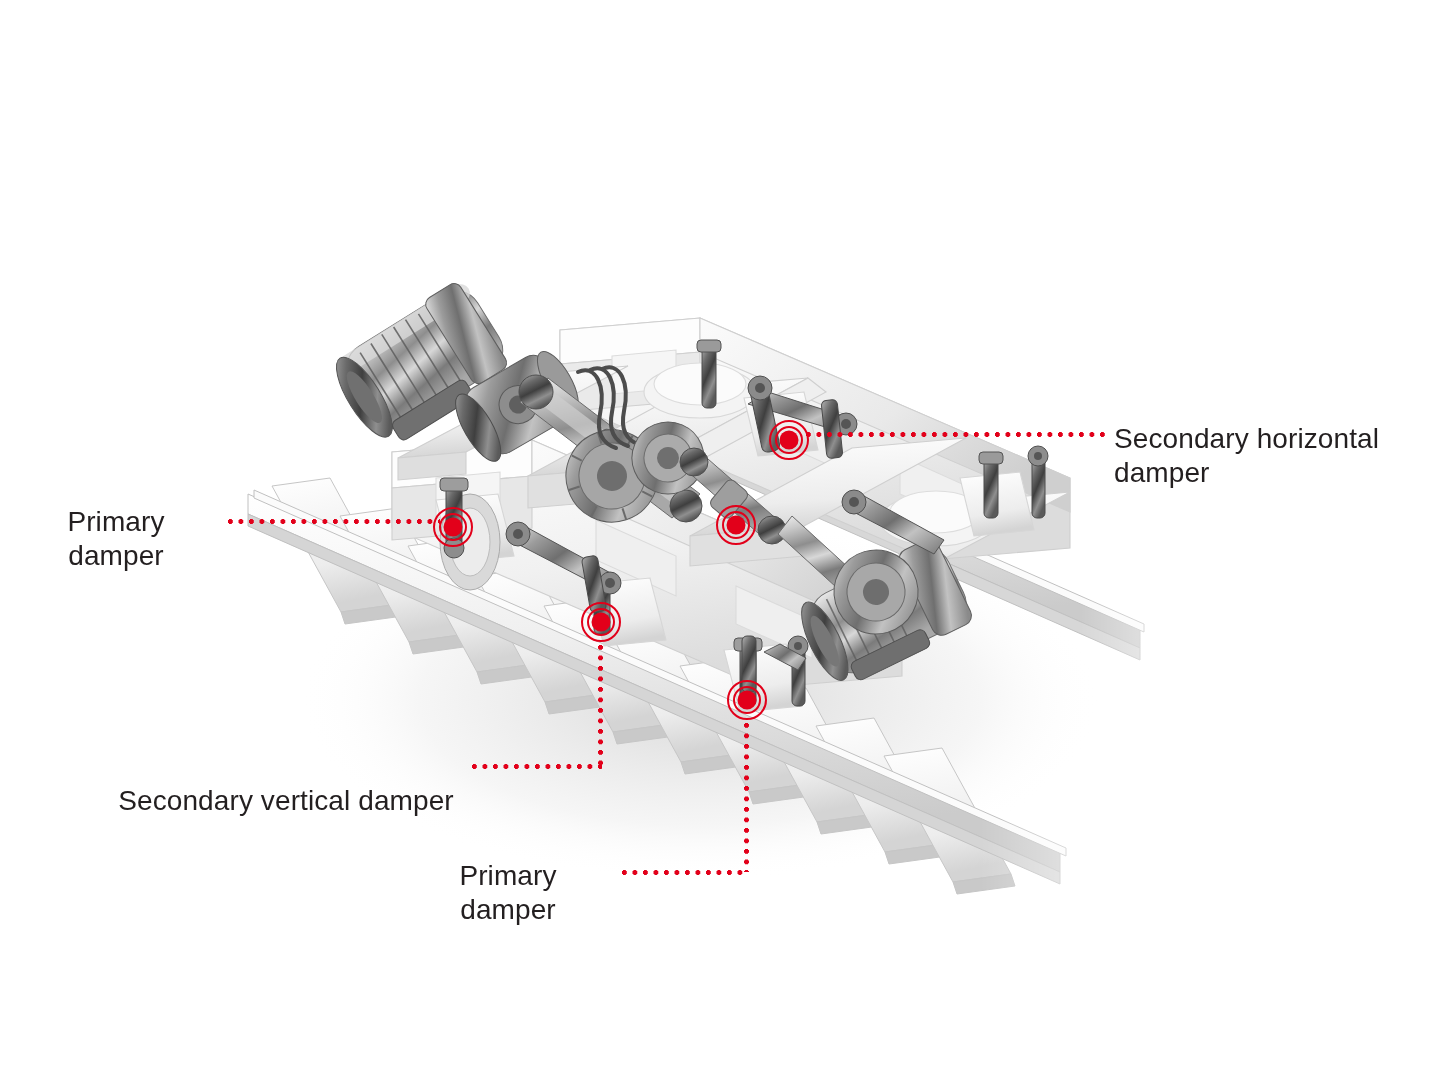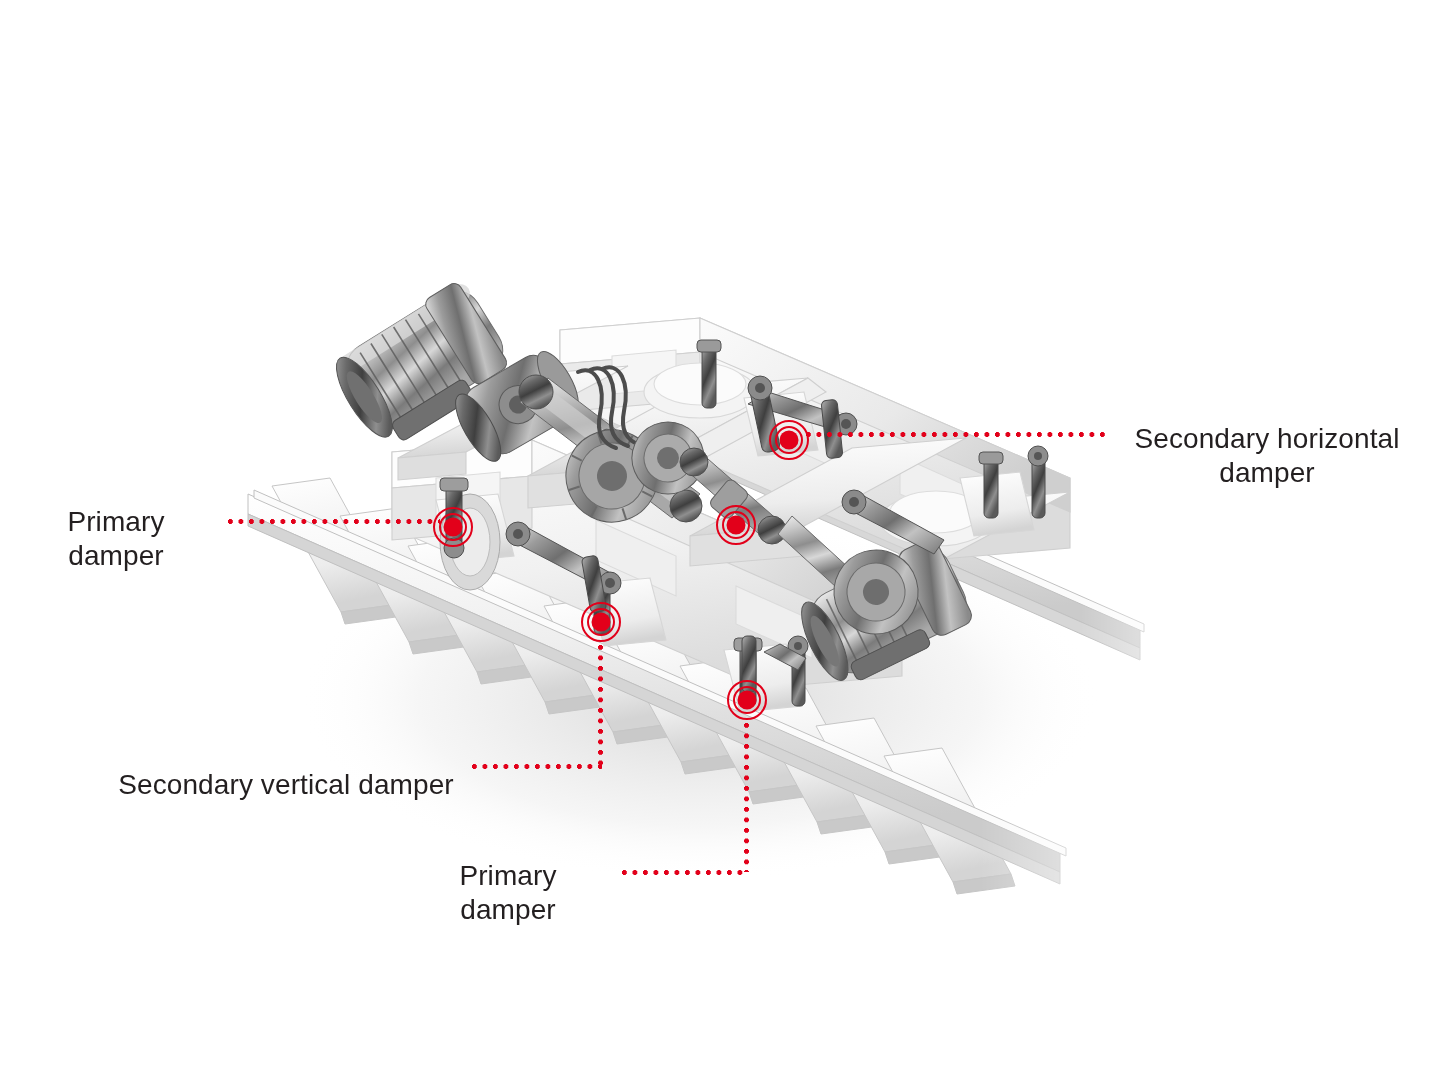--- a/index.html
+++ b/index.html
@@ -38,21 +38,21 @@
     font-size: 28px;
     line-height: 1.22;
     letter-spacing: 0.1px;
     white-space: pre-line;
     font-weight: 400;
   }
   .callout-label.align-right {
     text-align: center;
   }
   .callout-label.align-left {
-    text-align: center;
+    text-align: left;
   }
 
   
   .leader {
     position: absolute;
   }
   .leader.horiz {
     height: 5px;
     background-image: radial-gradient(circle at 2.5px 2.5px, #e2001a 2.4px, rgba(226,0,26,0) 2.6px);
     background-size: 10.5px 5px;
@@ -478,17 +478,17 @@
     <span class="ring-outer"></span>
     <span class="ring-inner"></span>
     <span class="dot"></span>
   </div>
 
   <div class="callout-label align-right" style="left:18px; top:505px; width:196px;">Primary damper</div>
 
   <div class="callout-label align-left" style="left:1114px; top:422px; width:306px;">Secondary horizontal
 damper</div>
 
-  <div class="callout-label align-right" style="left:116px; top:768px; width:340px;">Secondary vertical damper</div>
+  <div class="callout-label align-right" style="left:116px; top:784px; width:340px;">Secondary vertical damper</div>
 
   <div class="callout-label align-right" style="left:408px; top:859px; width:200px;">Primary damper</div>
 
 </div>
 
 </body></html>

